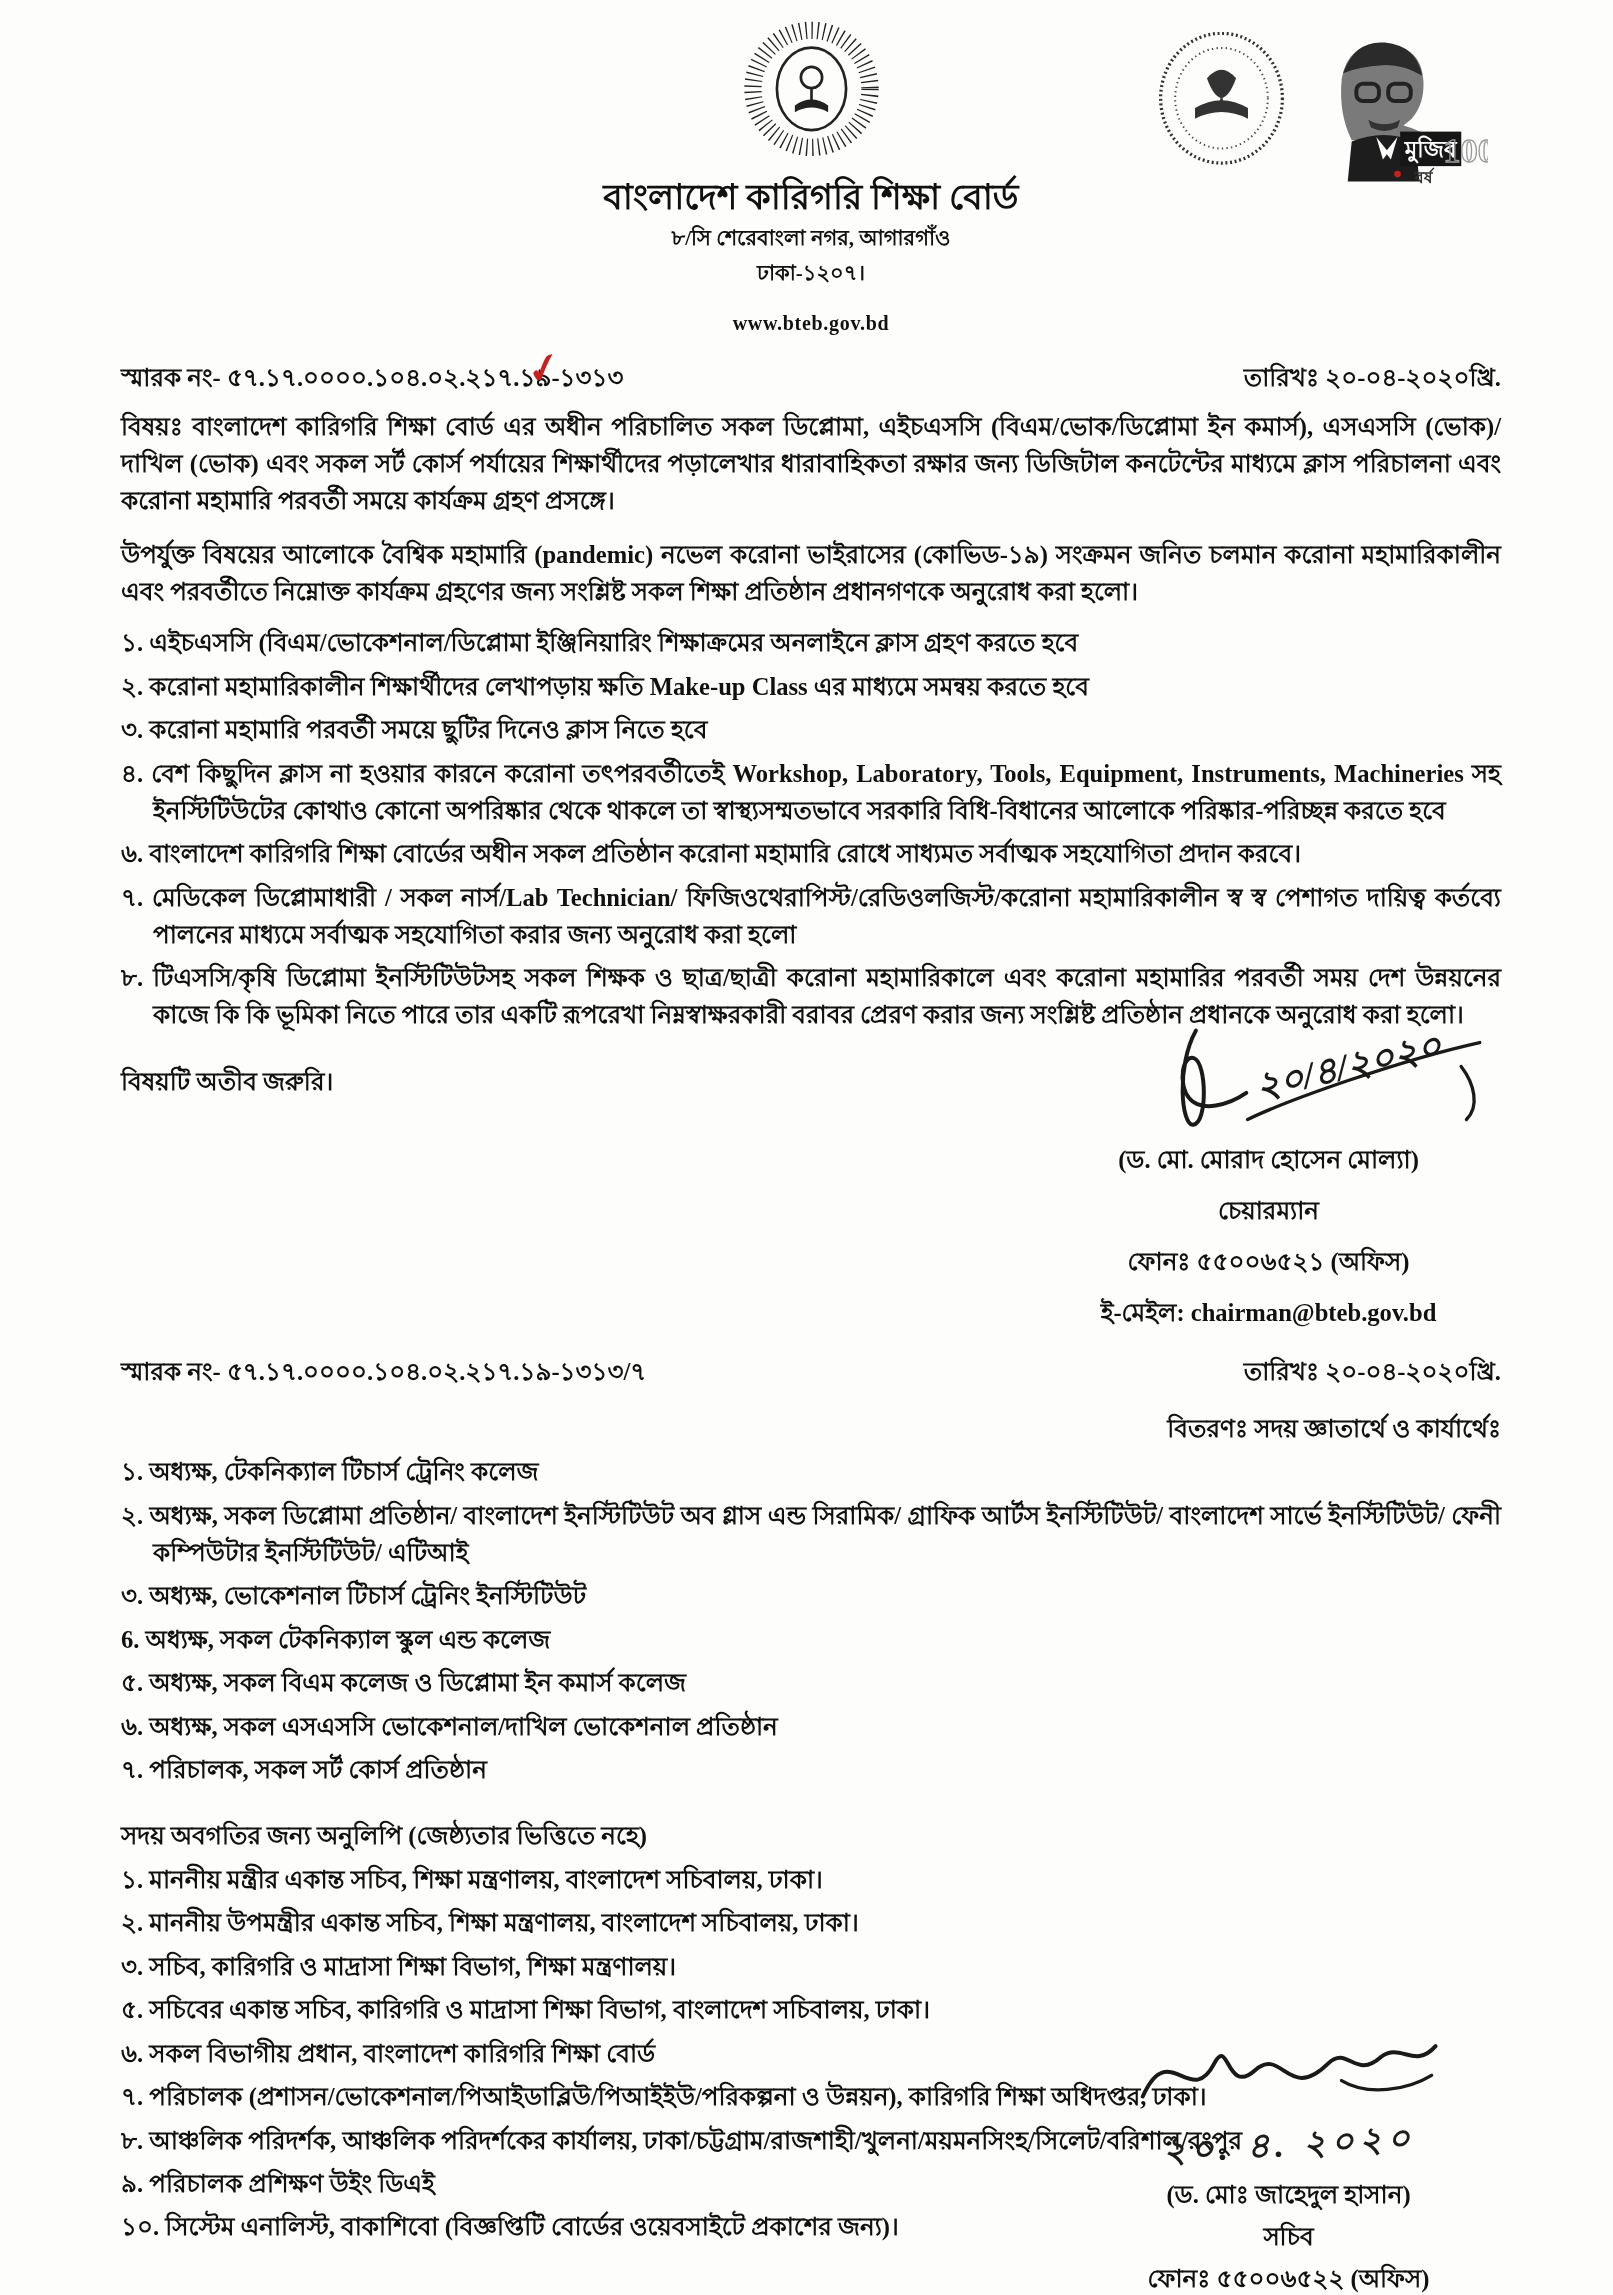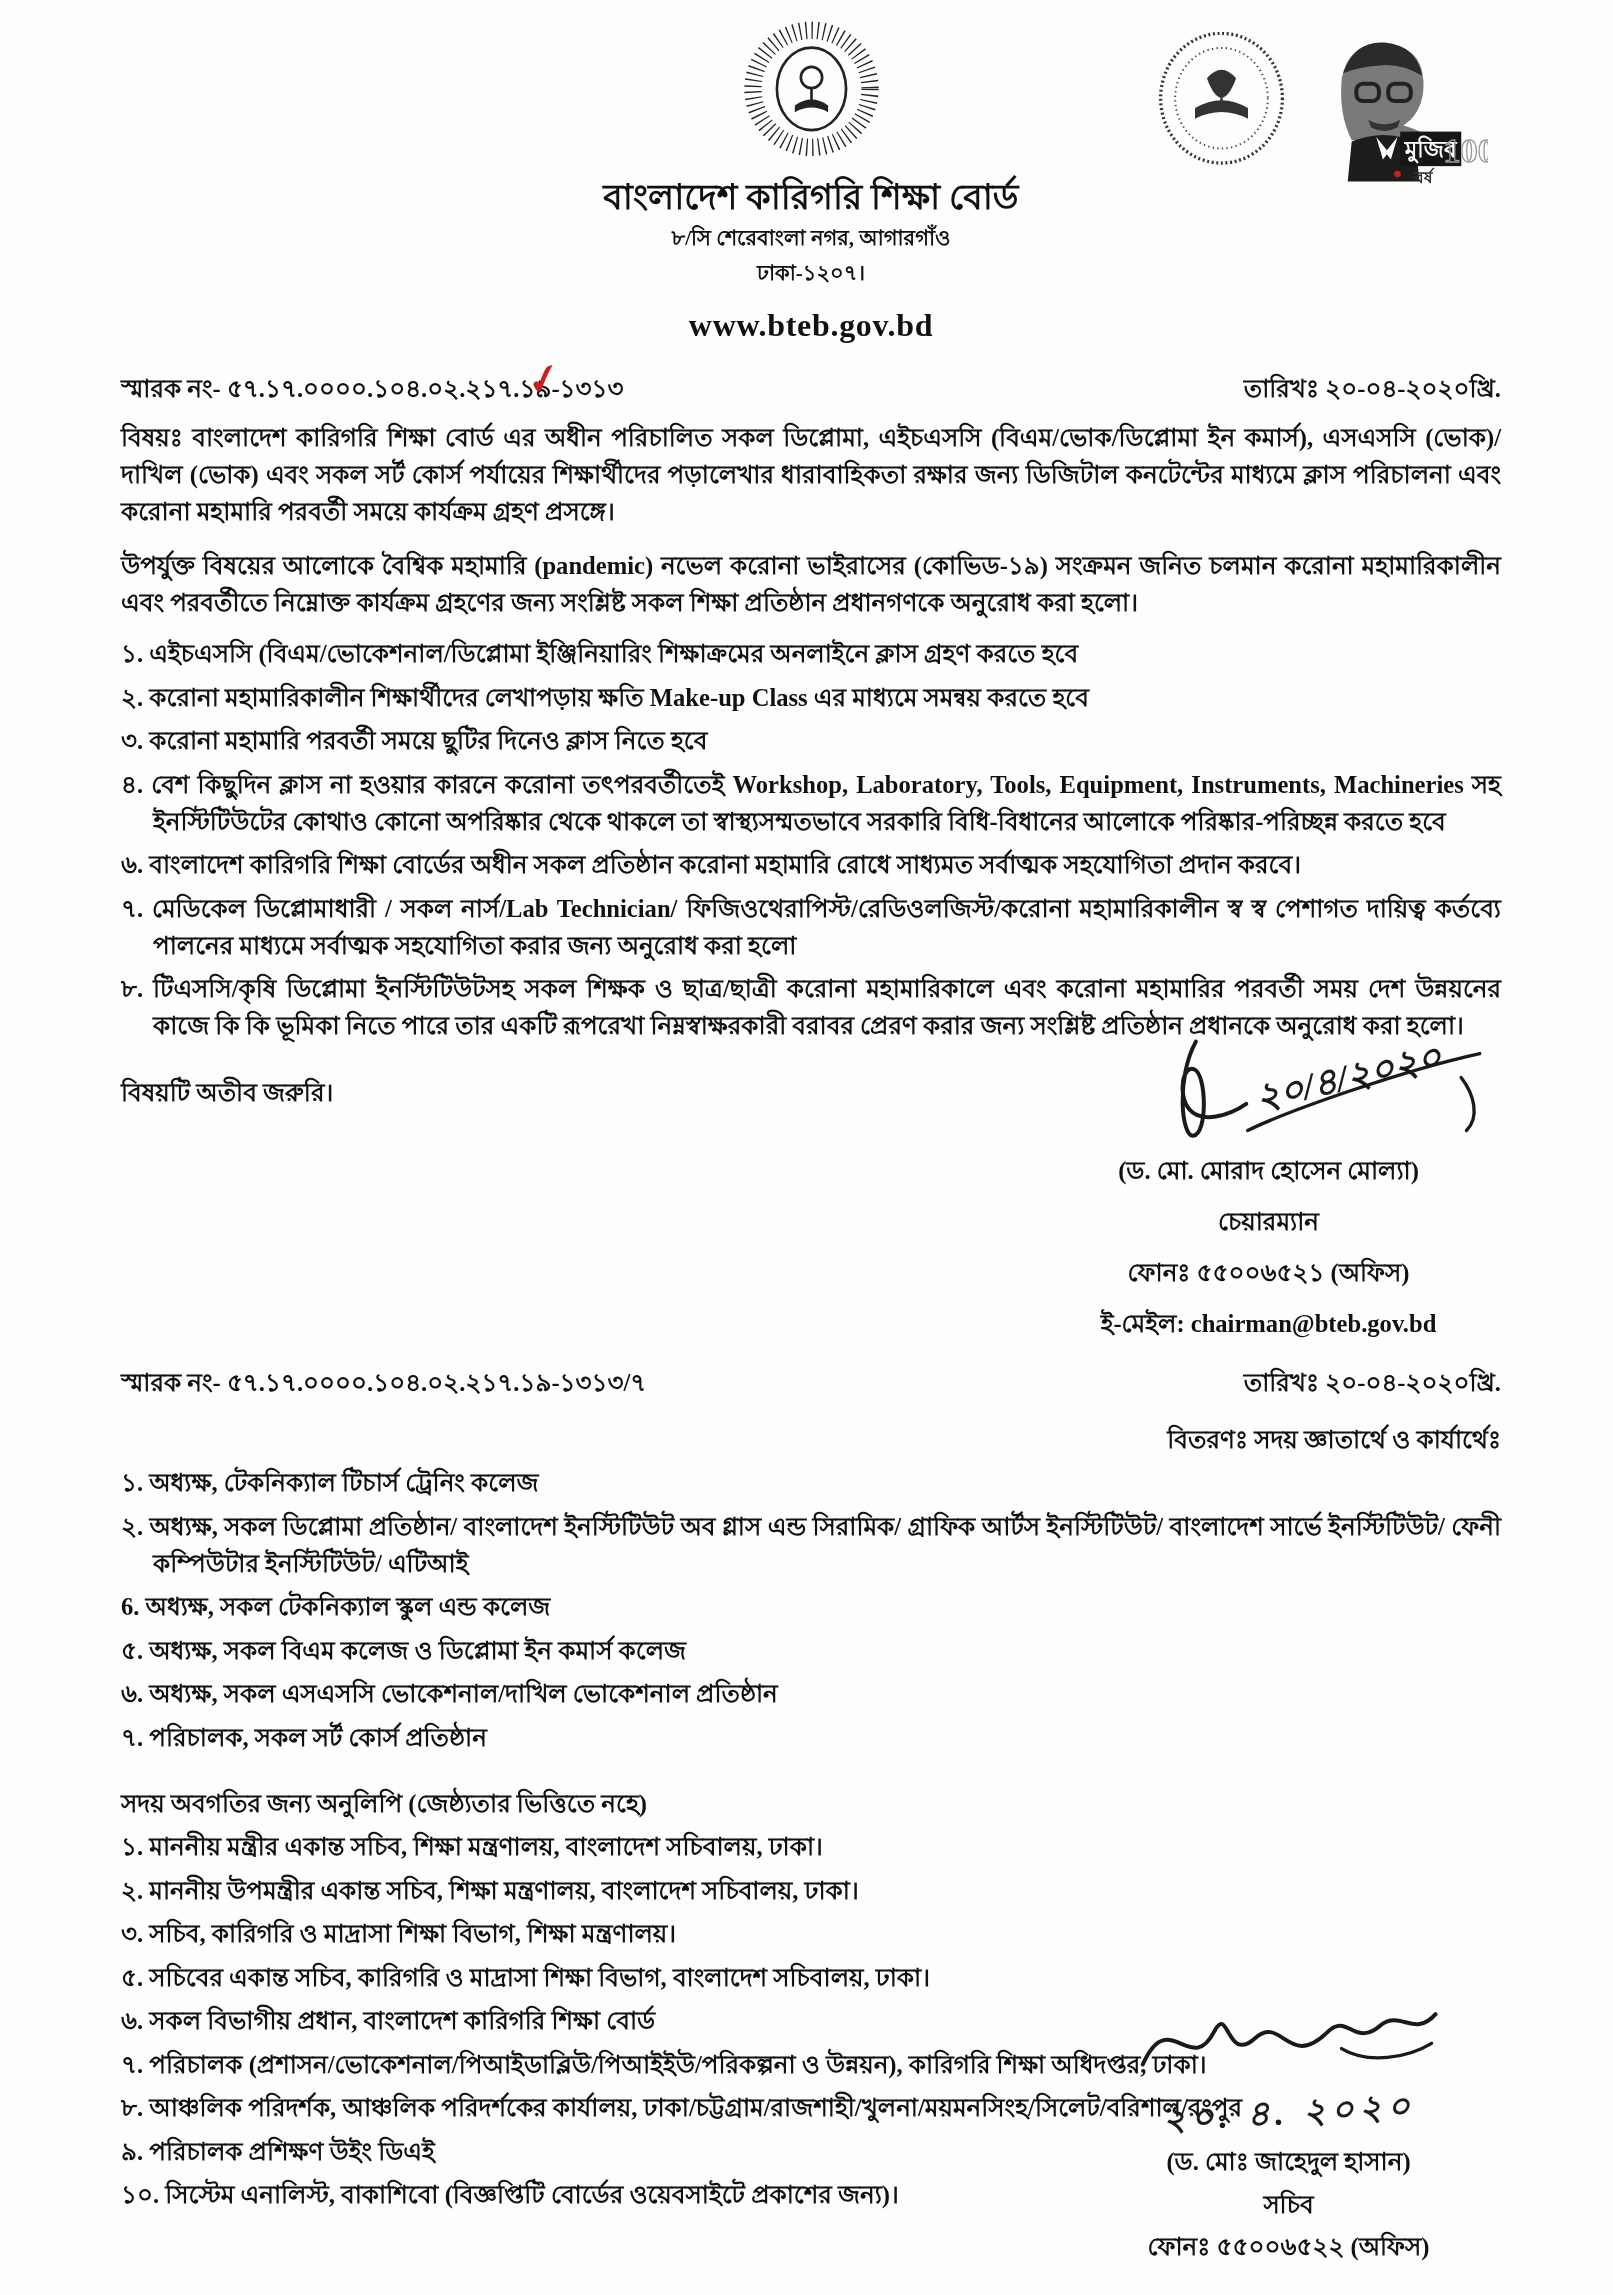--- a/index.html
+++ b/index.html
@@ -16,21 +16,21 @@
     line-height:1.5;
     box-sizing:border-box;
     padding:18.6px 113px 0 121px;
     overflow:hidden;
   }
   
   .hdr{position:relative;text-align:center;}
   .seal{display:block;margin:0 auto;}
   .org-name{font-size:35px;line-height:1.2;margin-top:5.3px;}
   .addr{font-size:21px;margin-top:4px;}
-  .website{font-size:32px;margin-top:11px;letter-spacing:0.7px;}
+  .website{font-size:20px;margin-top:18px;letter-spacing:0.7px;}
   .hdr-right{position:absolute;top:13.3px;right:13.3px;display:flex;align-items:flex-start;gap:26.5px;}
   
   .memo-row{display:flex;justify-content:space-between;align-items:baseline;margin-top:22.6px;position:relative;}
   .memo-row .lbl{position:relative;}
   .red-check{position:absolute;color:#c81f1f;font-size:30.5px;top:-14.6px;left:411px;transform:rotate(-12deg);font-weight:bold;}
   
   .subject{margin-top:12px;text-align:justify;}
   .intro{margin-top:17px;text-align:justify;}
   .list{margin-top:14.6px;}
   .num-item{padding-left:32px;text-indent:-32px;margin-top:6.6px;text-align:justify;}
@@ -143,20 +143,21 @@
     <span>তারিখঃ ২০-০৪-২০২০খ্রি.</span>
   </div>
 
   <div class="dist-head">বিতরণঃ সদয় জ্ঞাতার্থে ও কার্যার্থেঃ</div>
   <div>
 
       <div class="num-item">১. অধ্যক্ষ, টেকনিক্যাল টিচার্স ট্রেনিং কলেজ</div>
 
       <div class="num-item">২. অধ্যক্ষ, সকল ডিপ্লোমা প্রতিষ্ঠান/ বাংলাদেশ ইনস্টিটিউট অব গ্লাস এন্ড সিরামিক/ গ্রাফিক আর্টস ইনস্টিটিউট/ বাংলাদেশ সার্ভে ইনস্টিটিউট/ ফেনী কম্পিউটার ইনস্টিটিউট/ এটিআই</div>
 
+      <div class="num-item">৩. অধ্যক্ষ, ভোকেশনাল টিচার্স ট্রেনিং ইনস্টিটিউট</div>
 
       <div class="num-item">6. অধ্যক্ষ, সকল টেকনিক্যাল স্কুল এন্ড কলেজ</div>
 
       <div class="num-item">৫. অধ্যক্ষ, সকল বিএম কলেজ ও ডিপ্লোমা ইন কমার্স কলেজ</div>
 
       <div class="num-item">৬. অধ্যক্ষ, সকল এসএসসি ভোকেশনাল/দাখিল ভোকেশনাল প্রতিষ্ঠান</div>
 
       <div class="num-item">৭. পরিচালক, সকল সর্ট কোর্স প্রতিষ্ঠান</div>
     </div>
 

